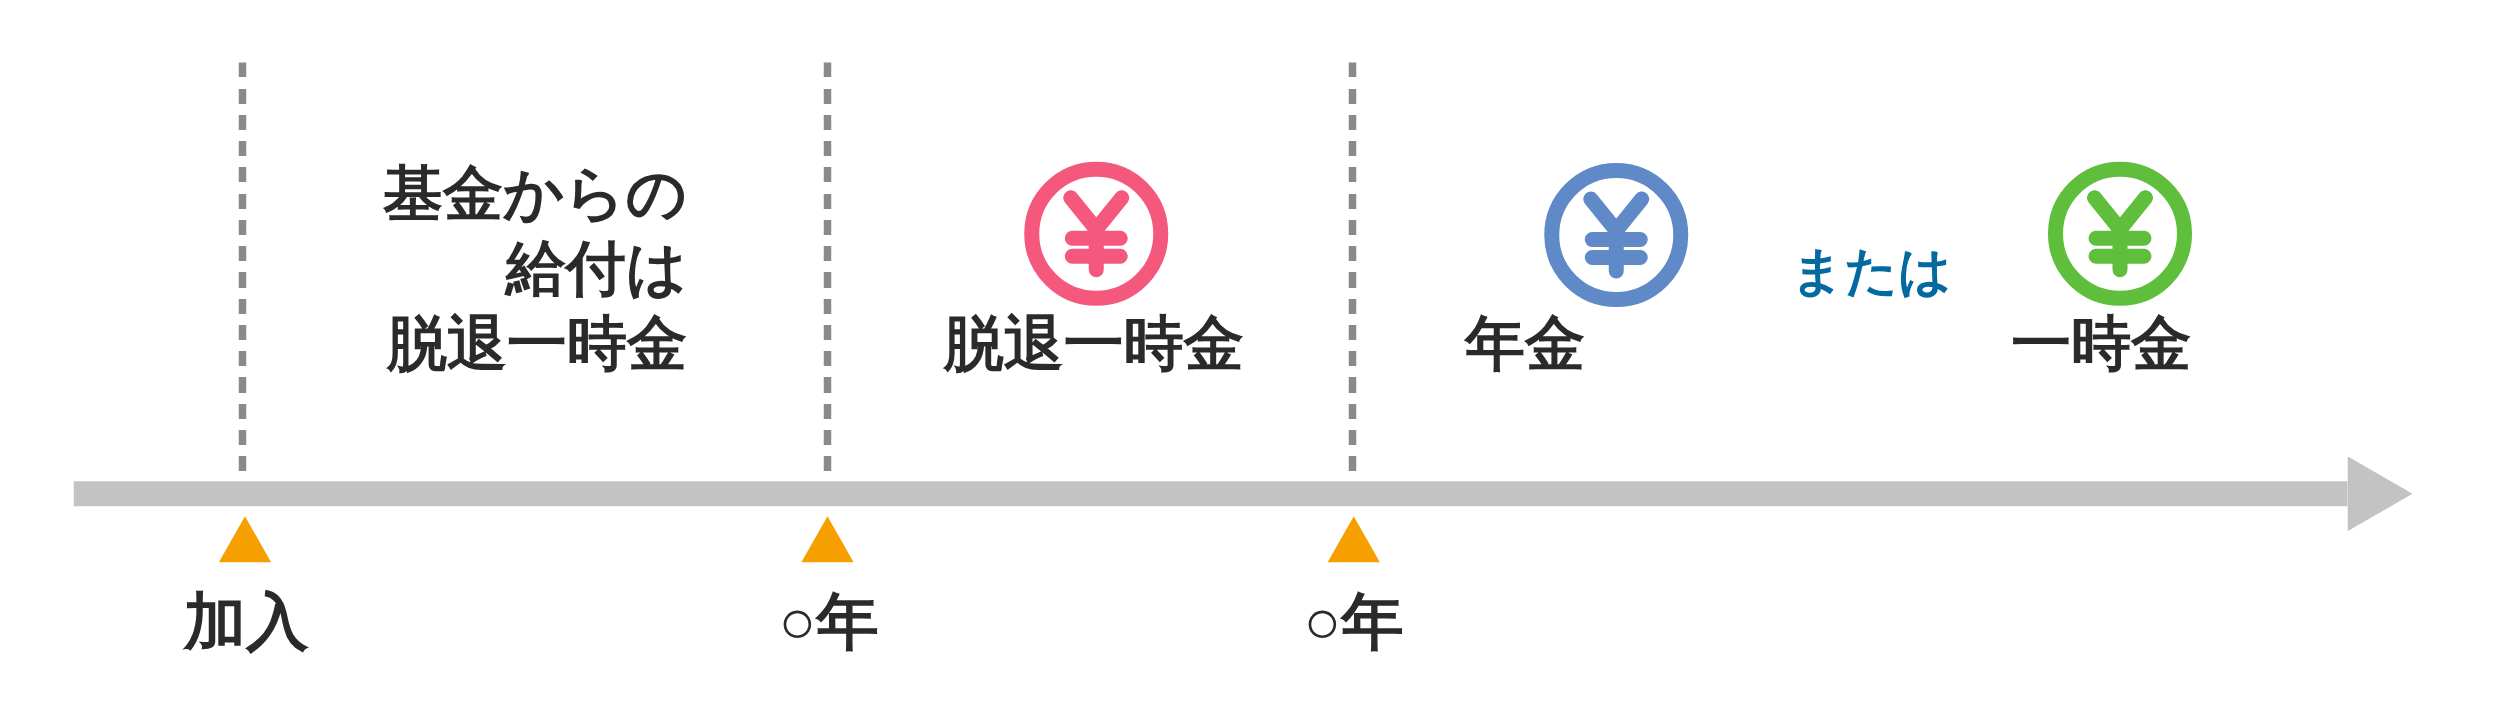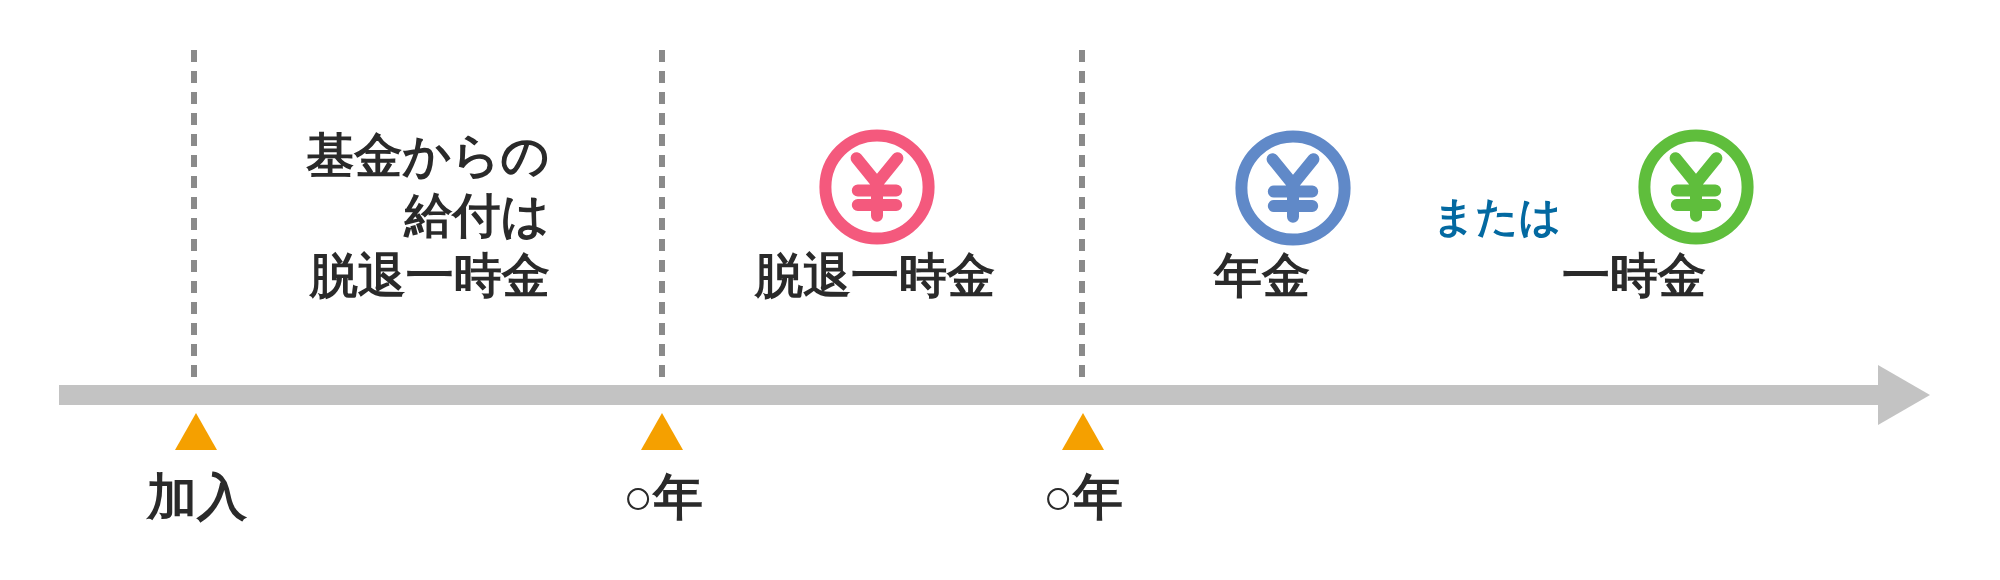--- a/index.html
+++ b/index.html
@@ -34,22 +34,22 @@
   .yen-icon { position:absolute; width:120px; height:120px; }
   .yen-icon.pink  { left:817px;  top:127px; }
   .yen-icon.blue  { left:1233px; top:128px; }
   .yen-icon.green { left:1636px; top:127px; }
   
   .icon-label {
     position:absolute; transform:translateX(-50%); font-size:48px; font-weight:bold;
     color:#2A2A2A; white-space:nowrap; line-height:1.1;
   }
   .icon-label.withdrawal { left:875px;  top:250px; }
-  .icon-label.pension    { left:1262px; top:250px; }
-  .icon-label.lumpsum    { left:1634px; top:250px; }
+  .icon-label.pension    { left:1220px; top:250px; }
+  .icon-label.lumpsum    { left:1681px; top:250px; }
   .or-label {
     position:absolute; left:1497px; top:217px; transform:translate(-50%,-50%);
     font-size:42px; font-weight:bold; color:#0369a1; white-space:nowrap;
   }
 </style>
 </head>
 <body>
 
 <div id="canvas">
 

